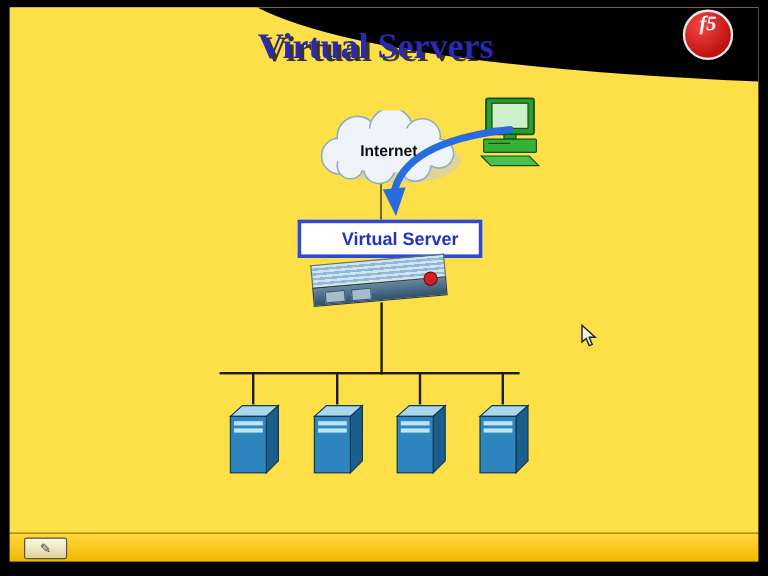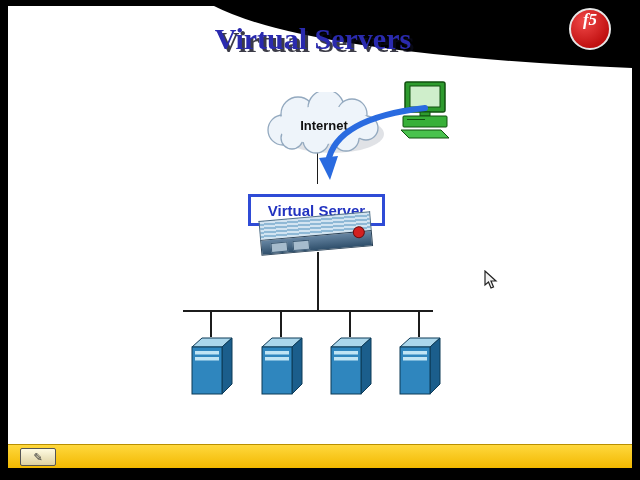--- a/index.html
+++ b/index.html
@@ -3,21 +3,21 @@
 <meta charset="utf-8">
 <style>
   html,body { margin:0; padding:0; background:#000; }
   #screen {
     position:relative; width:640px; height:480px; background:#000;
     overflow:hidden; font-family:"Liberation Sans", sans-serif;
   }
   
   .slide {
     position:absolute; left:8px; top:6px; width:624px; height:438px;
-    background:#ffffff; overflow:hidden;
+    background:#fde047; overflow:hidden;
   }
   
   .swoosh { position:absolute; left:0; top:0; width:624px; height:90px; z-index:2; }
   
   .slide-title {
     position:absolute; left:305px; top:16px; transform:translateX(-50%);
     font-family:"Liberation Serif", serif; font-weight:bold; font-size:30px;
     color:#2a2aae; text-shadow:3px 3px 0 rgba(10,10,25,0.8);
     white-space:nowrap; z-index:3;
   }
@@ -32,24 +32,24 @@
   
   .cloud-svg { position:absolute; left:240px; top:86px; z-index:2; }
   
   .computer-svg { position:absolute; left:387px; top:74px; z-index:2; }
   
   .arrow-svg { position:absolute; left:300px; top:84px; z-index:4; }
   
   .vline, .hline { position:absolute; background:#1c1c1c; z-index:1; }
   
   .vs-box {
-    position:absolute; left:240px; top:188px; width:131px; height:26px;
+    position:absolute; left:240px; top:177px; width:131px; height:26px;
     background:#fff; border:3px solid #2f4bd6; z-index:3;
     display:flex; align-items:center; justify-content:center;
-    font-weight:bold; font-size:15px; color:#2233c0;
+    font-weight:bold; font-size:15px; color:#2233c0;padding-left:17px;
   }
   
   .device { position:absolute; left:252px; top:210px; width:112px; height:40px; transform:rotate(-5deg); z-index:3; }
   .device-top {
     height:18px; border:1px solid #51718a; border-bottom:none;
     background:repeating-linear-gradient(180deg,#d2e4f1 0 2px,#8fb9d6 2px 4px);
   }
   .device-front {
     height:14px; border:1px solid #2a4257; position:relative;
     background:linear-gradient(180deg,#6786a3,#2f4f6b);

